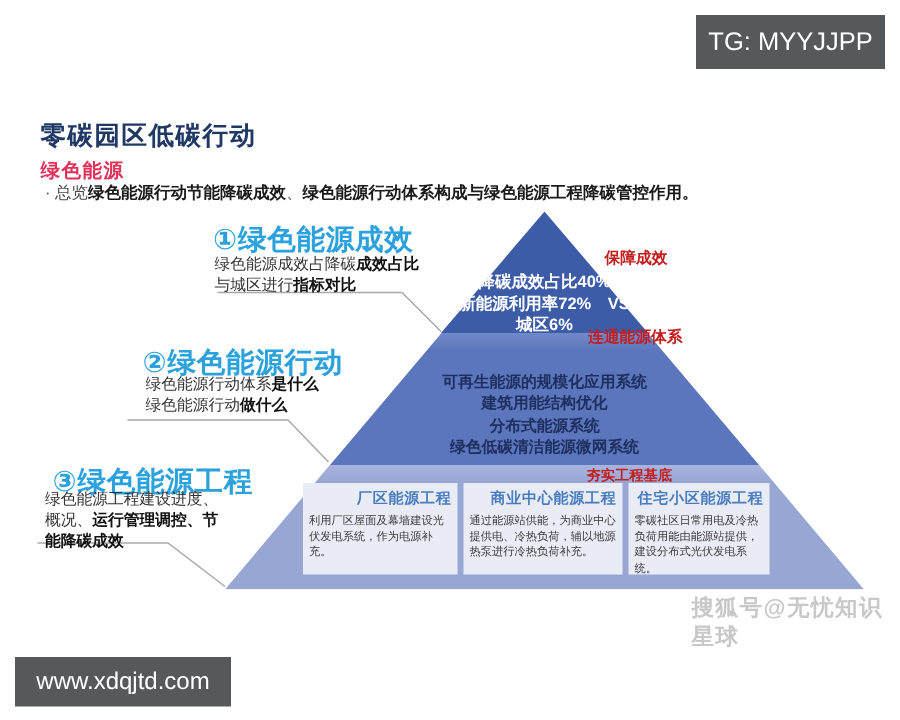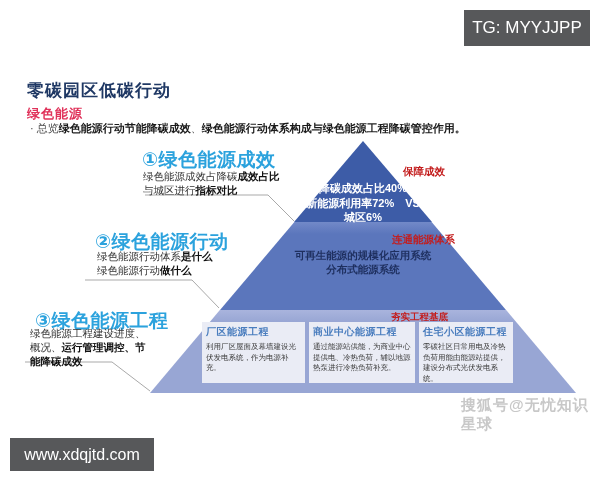--- a/index.html
+++ b/index.html
@@ -36,32 +36,32 @@
          clip-path:polygon(50% 0,100% 100%,0 100%);}
   #band2{left:220px;top:222px;width:286px;height:88px;
          background:linear-gradient(180deg,#7289c8 0px,var(--band2,#5b76bc) 12px);
          clip-path:polygon(26% 0,74% 0,100% 100%,0 100%);}
   #band3{left:150px;top:310px;width:426px;height:83px;
          background:linear-gradient(180deg,#a9b4dd 0px,var(--band3,#98a6d4) 12px);
          clip-path:polygon(16.4% 0,83.6% 0,100% 100%,0 100%);}
   
   .pyr-label{position:absolute;text-align:right;font-weight:bold;color:var(--accent_red,#c31d1d);}
   #level1-label{left:281px;top:165px;width:164px;font-size:10.5px;}
-  #level2-label{left:271px;top:233px;width:184px;font-size:10.5px;}
+  #level2-label{left:271px;top:218px;width:184px;font-size:10.5px;}
   #level3-label{left:278px;top:311px;width:170px;font-size:9.5px;}
   #level1-lines{position:absolute;left:271px;top:181px;width:184px;text-align:center;
                 color:#ffffff;font-size:11px;font-weight:bold;line-height:1.32;}
   #level2-lines{position:absolute;left:246px;top:248px;width:234px;text-align:center;
                 color:#1e2f5f;font-size:10.5px;font-weight:bold;line-height:1.38;}
   
   .pbox{position:absolute;top:322px;height:61px;background:#eaecf5;box-sizing:border-box;padding:3px 4px 2px 4px;}
   #pbox1{left:202px;width:103px;}
   #pbox2{left:309px;width:106px;}
   #pbox3{left:419px;width:94px;}
-  .pbox-title{text-align:left;color:#4a7dbe;font-weight:bold;font-size:10px;letter-spacing:0.5px;margin-bottom:3px;}
+  .pbox-title{text-align:right;color:#4a7dbe;font-weight:bold;font-size:10px;letter-spacing:0.5px;margin-bottom:3px;}
   .pbox-desc{font-size:7.5px;color:#3a3a3a;line-height:1.4;}
 </style>
 </head>
 <body>
 
 <div id="canvas">
 
   <div class="badge" id="tg-badge">
     <span>TG: MYYJJPP</span>
   </div>
@@ -103,21 +103,23 @@
   <div class="pyr-label" id="level1-label">保障成效</div>
   <div id="level1-lines">
     <div>降碳成效占比40%</div>
     <div>新能源利用率72%　VS</div>
     <div>城区6%</div>
   </div>
 
   <div class="pyr-label" id="level2-label">连通能源体系</div>
   <div id="level2-lines">
     <div>可再生能源的规模化应用系统</div>
+    <div>建筑用能结构优化</div>
     <div>分布式能源系统</div>
+    <div>绿色低碳清洁能源微网系统</div>
   </div>
 
   <div class="pyr-label" id="level3-label">夯实工程基底</div>
 
   <div class="pbox" id="pbox1">
     <div class="pbox-title">厂区能源工程</div>
     <div class="pbox-desc">利用厂区屋面及幕墙建设光伏发电系统，作为电源补充。</div>
   </div>
   <div class="pbox" id="pbox2">
     <div class="pbox-title">商业中心能源工程</div>

